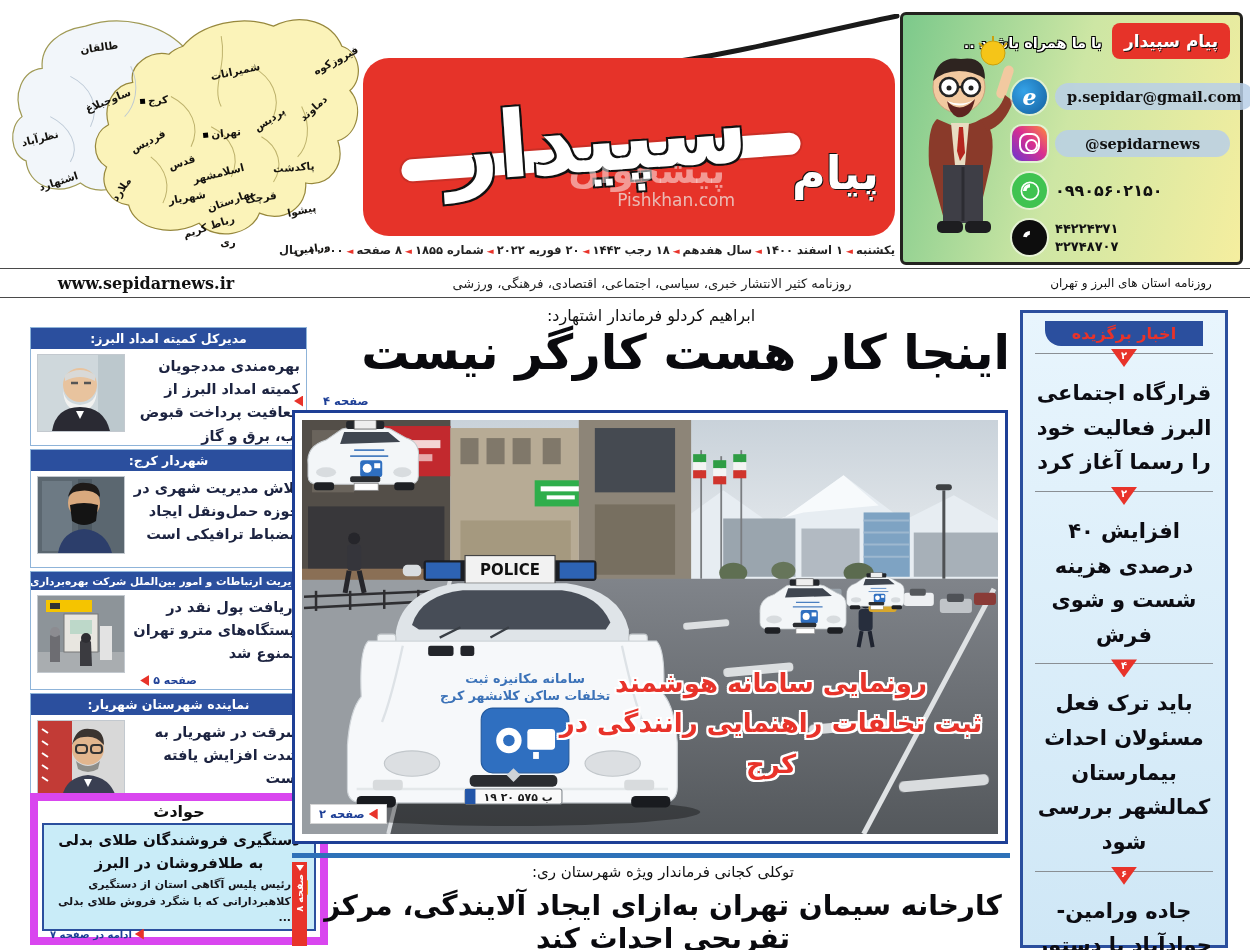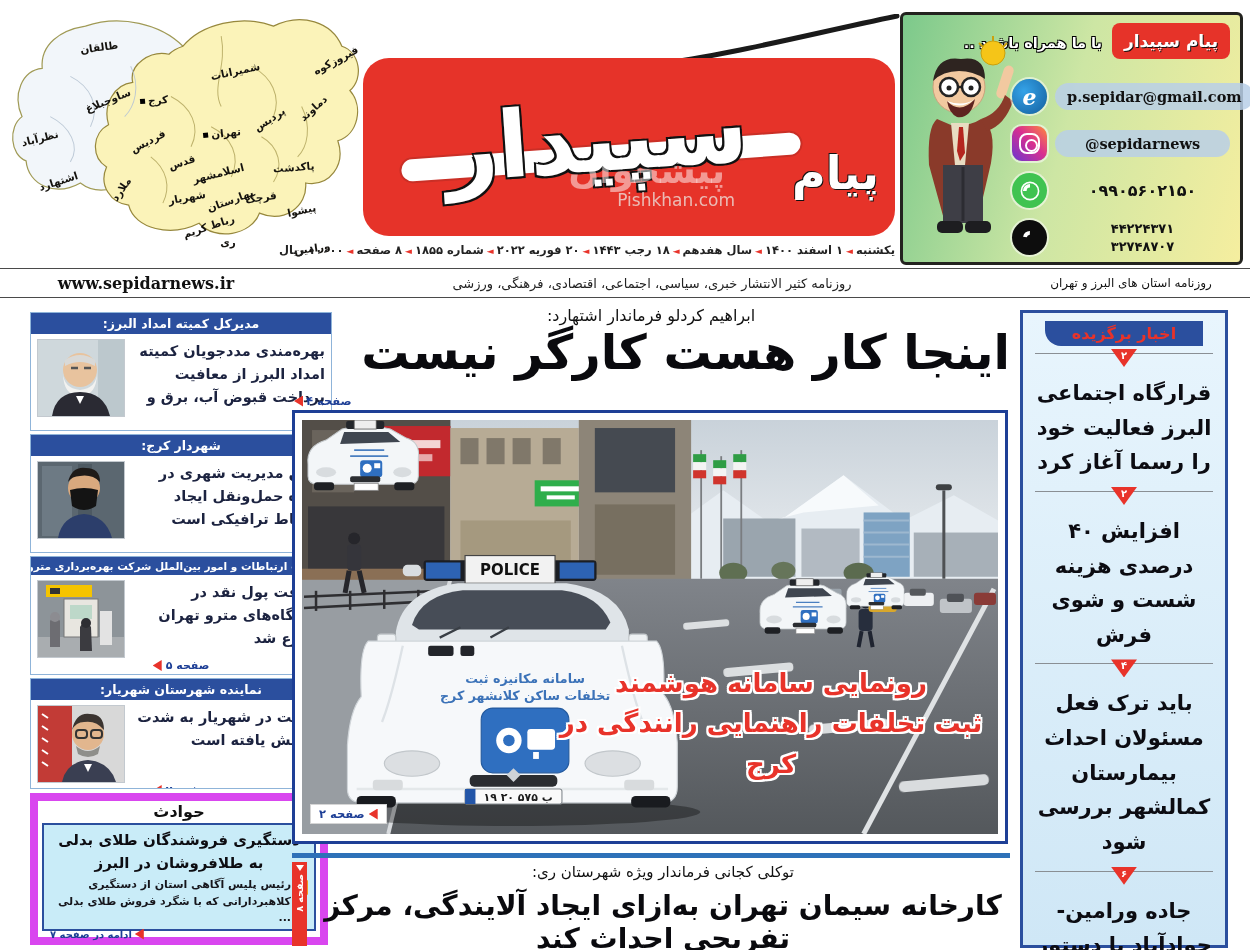--- a/index.html
+++ b/index.html
@@ -38,40 +38,40 @@
              color:#fff;font-weight:bold;font-size:17px;display:flex;align-items:center;justify-content:center;
              text-shadow:1px 1px 0 #111;}
   #card-slogan{position:absolute;right:138px;top:20px;font-size:14.5px;font-weight:bold;color:#fff;direction:rtl;
                text-shadow:1px 1px 0 #000,-1px -1px 0 #000,1px -1px 0 #000,-1px 1px 0 #000;}
   #card-rows{position:absolute;right:10px;top:58px;width:218px;}
   .c-row{display:flex;align-items:center;gap:8px;height:47px;}
   .c-ico{width:35px;height:35px;border-radius:50%;flex:none;display:flex;align-items:center;justify-content:center;
          box-shadow:0 0 0 2px #ffffff88;}
   .c-pill{background:#b9cfe8d9;border-radius:17px;padding:5px 12px;font-family:"DejaVu Serif","Liberation Serif",serif;
           font-weight:bold;font-size:14.5px;color:#111;flex:1;text-align:center;}
-  .c-plain{font-weight:bold;font-size:16px;color:#111;flex:1;text-align:center;letter-spacing:1px;}
+  .c-plain{font-weight:bold;font-size:16px;color:#111;flex:1;letter-spacing:1px;}
   .c-two{font-size:13px;line-height:1.35;letter-spacing:2px;}
   .ico-email{background:radial-gradient(circle at 35% 35%,#35a3e8,#135e9e);color:#fff;font-size:22px;
              font-family:"DejaVu Serif",serif;font-style:italic;font-weight:bold;}
   .ico-ig{background:linear-gradient(45deg,#6a35d1,#d9308f 55%,#ff8a3c);border-radius:10px;position:relative;}
   .ico-ig::before{content:"";position:absolute;inset:7px;border:2.5px solid #fff;border-radius:8px;}
   .ico-ig::after{content:"";position:absolute;left:13px;top:13px;width:9px;height:9px;border:2.5px solid #fff;border-radius:50%;}
   .ico-wa{background:#3fc351;}
   .ico-ph{background:#0d0d0d;}
   #cartoon{position:absolute;left:4px;top:20px;}
 
   
   .band{top:268px;height:28px;border-top:1.5px solid #4a4a4a;border-bottom:1.5px solid #4a4a4a;
         display:flex;align-items:center;justify-content:center;background:#fff;}
   #band-url{left:0;width:292px;font-family:"DejaVu Serif","Liberation Serif",serif;font-weight:bold;font-size:16px;color:#111;}
   #band-tag{left:292px;width:720px;direction:rtl;font-size:13px;color:#222;}
   #band-region{left:1012px;width:238px;direction:rtl;font-weight:normal;font-size:12px;color:#111;}
 
   
-  .nbox{position:absolute;left:30px;width:302px;background:#fff;border:1.5px solid #8fb4d9;box-sizing:border-box;overflow:hidden;}
+  .nbox{position:absolute;left:30px;width:277px;background:#fff;border:1.5px solid #8fb4d9;box-sizing:border-box;overflow:hidden;margin-top:15px;}
   .nbox-h{background:#2b4f9e;color:#fff;font-weight:bold;font-size:12.5px;text-align:center;padding:3px 2px;direction:rtl;white-space:nowrap;}
   .nbox-h.small{font-size:10.5px;}
   .nbox-c{display:flex;gap:6px;padding:5px 6px 1px;}
   .nbox-img{width:86px;height:76px;flex:none;border:1px solid #c3c9cf;}
   .nbox-t{flex:1;direction:rtl;text-align:right;font-size:14.5px;font-weight:bold;color:#1c2340;line-height:1.6;padding-top:1px;}
   .nbox-f{display:flex;justify-content:center;align-items:center;gap:4px;direction:rtl;font-size:11px;color:#1e3f96;font-weight:bold;}
   .nbox-rule{border-top:2px dotted #7fa9d9;margin:2px 6px 4px;}
   .tri-l{display:inline-block;width:9px;height:11px;background:#e8332a;clip-path:polygon(0 50%,100% 0,100% 100%);flex:none;}
 
   
@@ -80,21 +80,21 @@
   .haw-inner{margin:0 4px 4px;border:2px solid #2b4f9e;background:#c9ecf8;padding:4px 6px;height:108px;box-sizing:border-box;}
   .haw-title{font-weight:bold;font-size:15px;text-align:center;direction:rtl;line-height:1.5;color:#0d0d12;}
   .haw-bodyrow{display:flex;direction:rtl;gap:5px;margin-top:3px;}
   .haw-tri{width:12px;height:15px;background:#f7941d;clip-path:polygon(100% 0,100% 100%,0 50%);flex:none;margin-top:3px;}
   .haw-body{font-size:11px;font-weight:bold;text-align:right;line-height:1.5;color:#16161c;}
   .haw-more{display:flex;direction:rtl;justify-content:flex-end;gap:3px;font-size:10px;color:#1e3f96;font-weight:bold;margin-top:2px;align-items:center;}
 
   
   #kicker-main{left:292px;top:306px;width:718px;text-align:center;direction:rtl;font-size:16px;color:#111;}
   #headline-main{left:292px;top:324px;width:718px;text-align:right;direction:rtl;font-size:48px;font-weight:bold;color:#0a0a0e;}
-  #page4{left:294px;top:394px;display:flex;gap:3px;align-items:center;direction:rtl;font-size:11.5px;font-weight:bold;color:#1e3f96;}
+  #page4{left:294px;top:394px;display:flex;gap:20px;align-items:center;direction:rtl;font-size:11.5px;font-weight:bold;color:#1e3f96;}
   #photo-frame{left:292px;top:410px;width:716px;height:434px;border:3px solid #1e3f96;background:#fff;padding:7px;box-sizing:border-box;}
   #photo{position:relative;width:100%;height:100%;overflow:hidden;background:#75797d;}
   #photo svg{position:absolute;inset:0;width:100%;height:100%;}
   #photo-caption{position:absolute;right:12px;bottom:50px;width:430px;text-align:center;direction:rtl;
                  color:#e8332a;font-weight:bold;font-size:26px;line-height:1.55;
                  text-shadow:-2px -2px 0 #fff,2px -2px 0 #fff,-2px 2px 0 #fff,2px 2px 0 #fff,0 2px 0 #fff,2px 0 0 #fff,0 -2px 0 #fff,-2px 0 0 #fff;}
   #photo-pagebox{position:absolute;left:8px;bottom:10px;background:#fff;border:1px solid #d5d5d5;padding:2px 8px;
                  display:flex;gap:4px;align-items:center;direction:rtl;font-size:11.5px;font-weight:bold;color:#1e3f96;}
   #bluebar{left:292px;top:853px;width:718px;height:5px;background:#2e71b8;}
   #bstory{left:292px;top:862px;width:718px;height:86px;}

